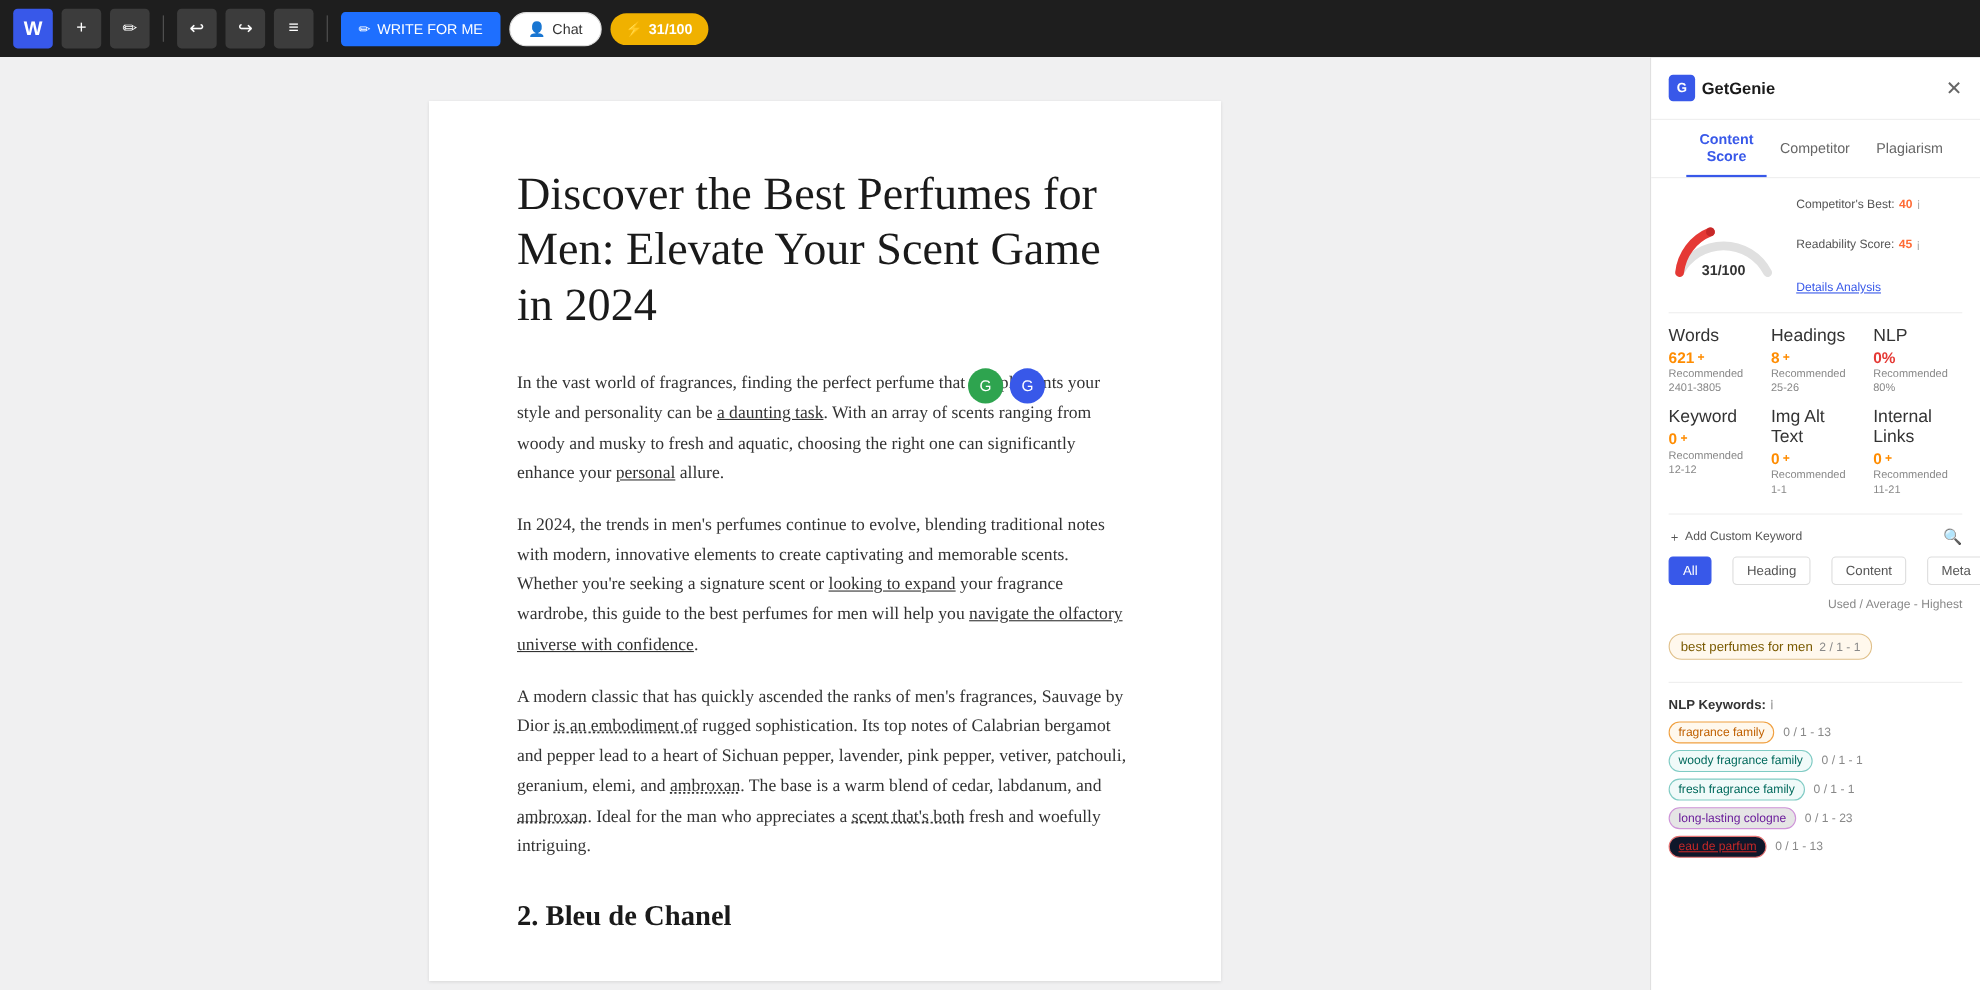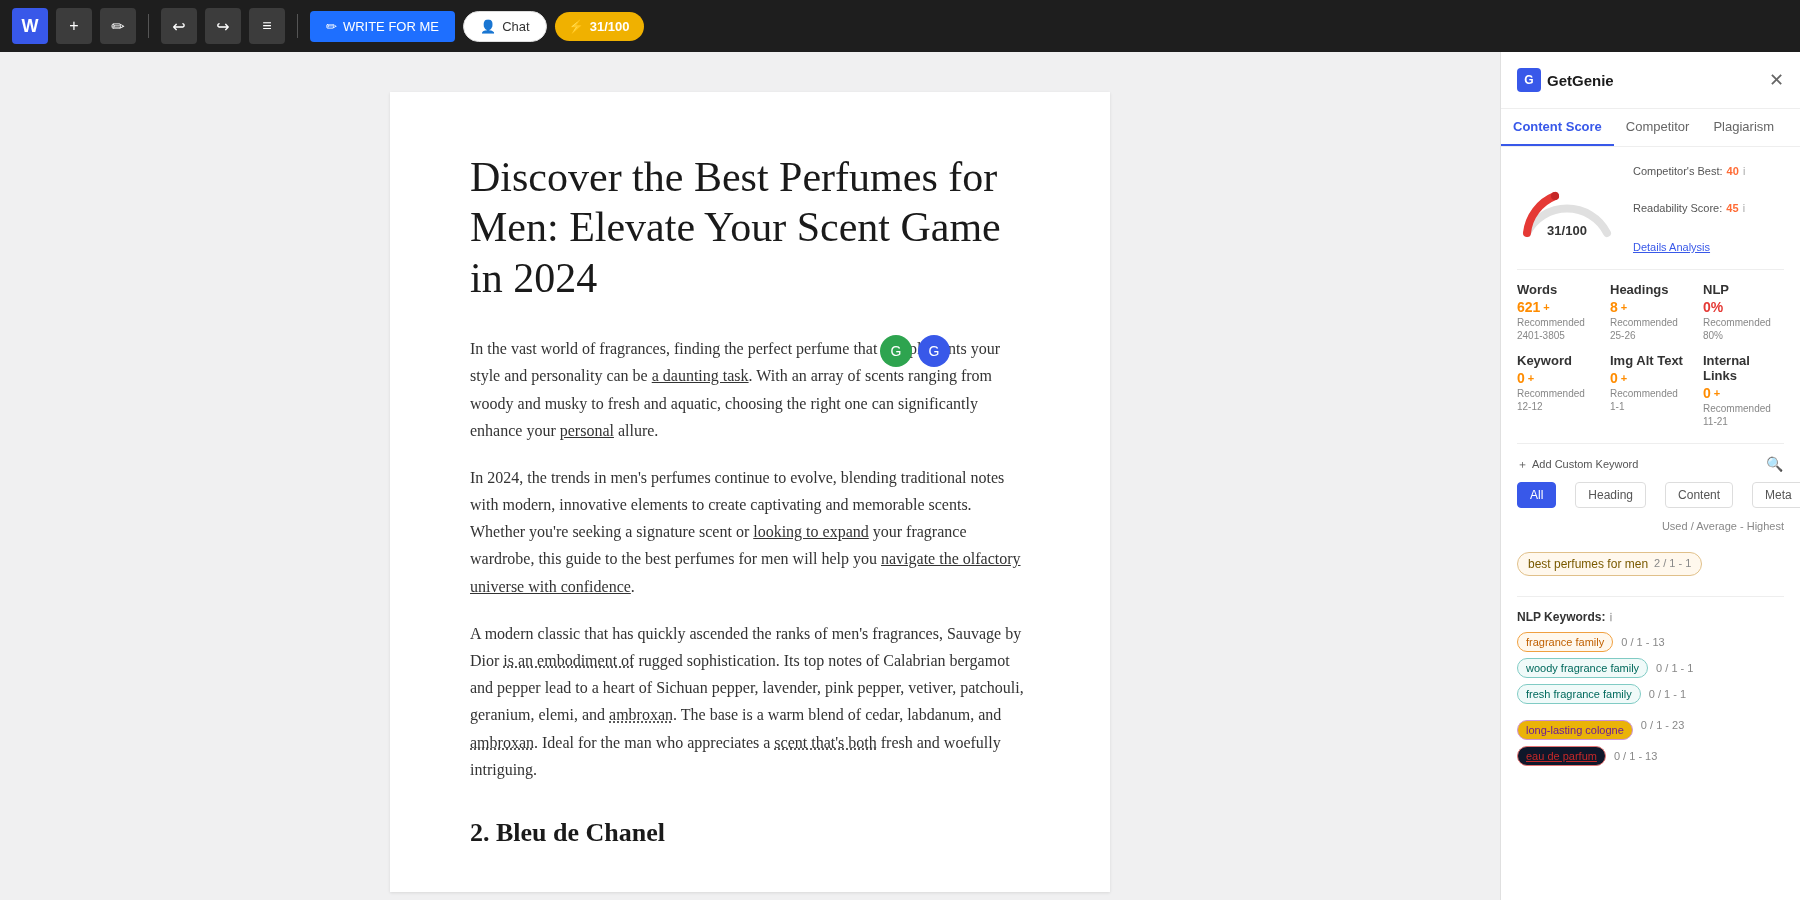--- a/index.html
+++ b/index.html
@@ -169,21 +169,21 @@
     }
     .close-btn {
       background: none; border: none;
       font-size: 18px; cursor: pointer; color: #666;
     }
 
     
     .panel-tabs {
       display: flex;
       border-bottom: 1px solid #eee;
-      padding: 0 0;
+      padding: 0 32px;
     }
     .panel-tab {
       padding: 10px 12px;
       font-size: 13px;
       cursor: pointer;
       color: #666;
       border-bottom: 2px solid transparent;
       background: none;
       border-top: none;
       border-left: none;
@@ -240,21 +240,21 @@
     }
 
     
     .stats-grid {
       display: grid;
       grid-template-columns: 1fr 1fr 1fr;
       gap: 12px;
       margin-bottom: 16px;
     }
     .stat-cell { display: flex; flex-direction: column; gap: 2px; }
-    .stat-label { font-size: 13px; color: #333; font-weight: 700; }
+    .stat-label { font-size: 16px; color: #333; font-weight: 400; }
     .stat-value {
       font-size: 14px;
       font-weight: 600;
       display: flex; align-items: center; gap: 3px;
     }
     .stat-value .plus { font-size: 11px; }
     .stat-orange { color: #ff8c00; }
     .stat-red { color: #e53935; }
     .stat-recommended { font-size: 10px; color: #888; }
 
@@ -304,21 +304,21 @@
     .used-label {
       font-size: 11px;
       color: #888;
       text-align: right;
       margin-bottom: 20px;
     }
 
     
     .keyword-tag {
       display: inline-flex;
-      align-items: flex-start;
+      align-items: flex-end;
       padding: 4px 10px;
       border-radius: 12px;
       font-size: 12px;
       margin-bottom: 8px;
       border: 1px solid #e0c08a;
       background: #fff8ed;
       color: #7a5a00;
     }
     .keyword-tag .count {
       margin-left: 6px;
@@ -348,21 +348,21 @@
       border-radius: 10px;
       font-size: 11px;
       border: 1px solid #ddd;
       color: #555;
       background: white;
       white-space: nowrap;
     }
     .nlp-tag.orange { border-color: #f0a040; color: #c06000; background: #fff8ed; }
     .nlp-tag.red { border-color: #e57373; color: #c62828; background: #0f172a; text-decoration: underline; }
     .nlp-tag.teal { border-color: #80cbc4; color: #00695c; background: #f0faf9; }
-    .nlp-tag.purple { border-color: #ce93d8; color: #6a1b9a; background: #eab308; margin-top: 10px; }
+    .nlp-tag.purple { border-color: #ce93d8; color: #6a1b9a; background: #e5e5e5; }
     .nlp-stat { font-size: 11px; color: #888; white-space: nowrap; }
 
     
     .divider { height: 1px; background: #eee; margin: 12px 0; }
   </style>
 </head>
 <body>
 
 <div class="toolbar">
   <div class="wp-logo">W</div>

